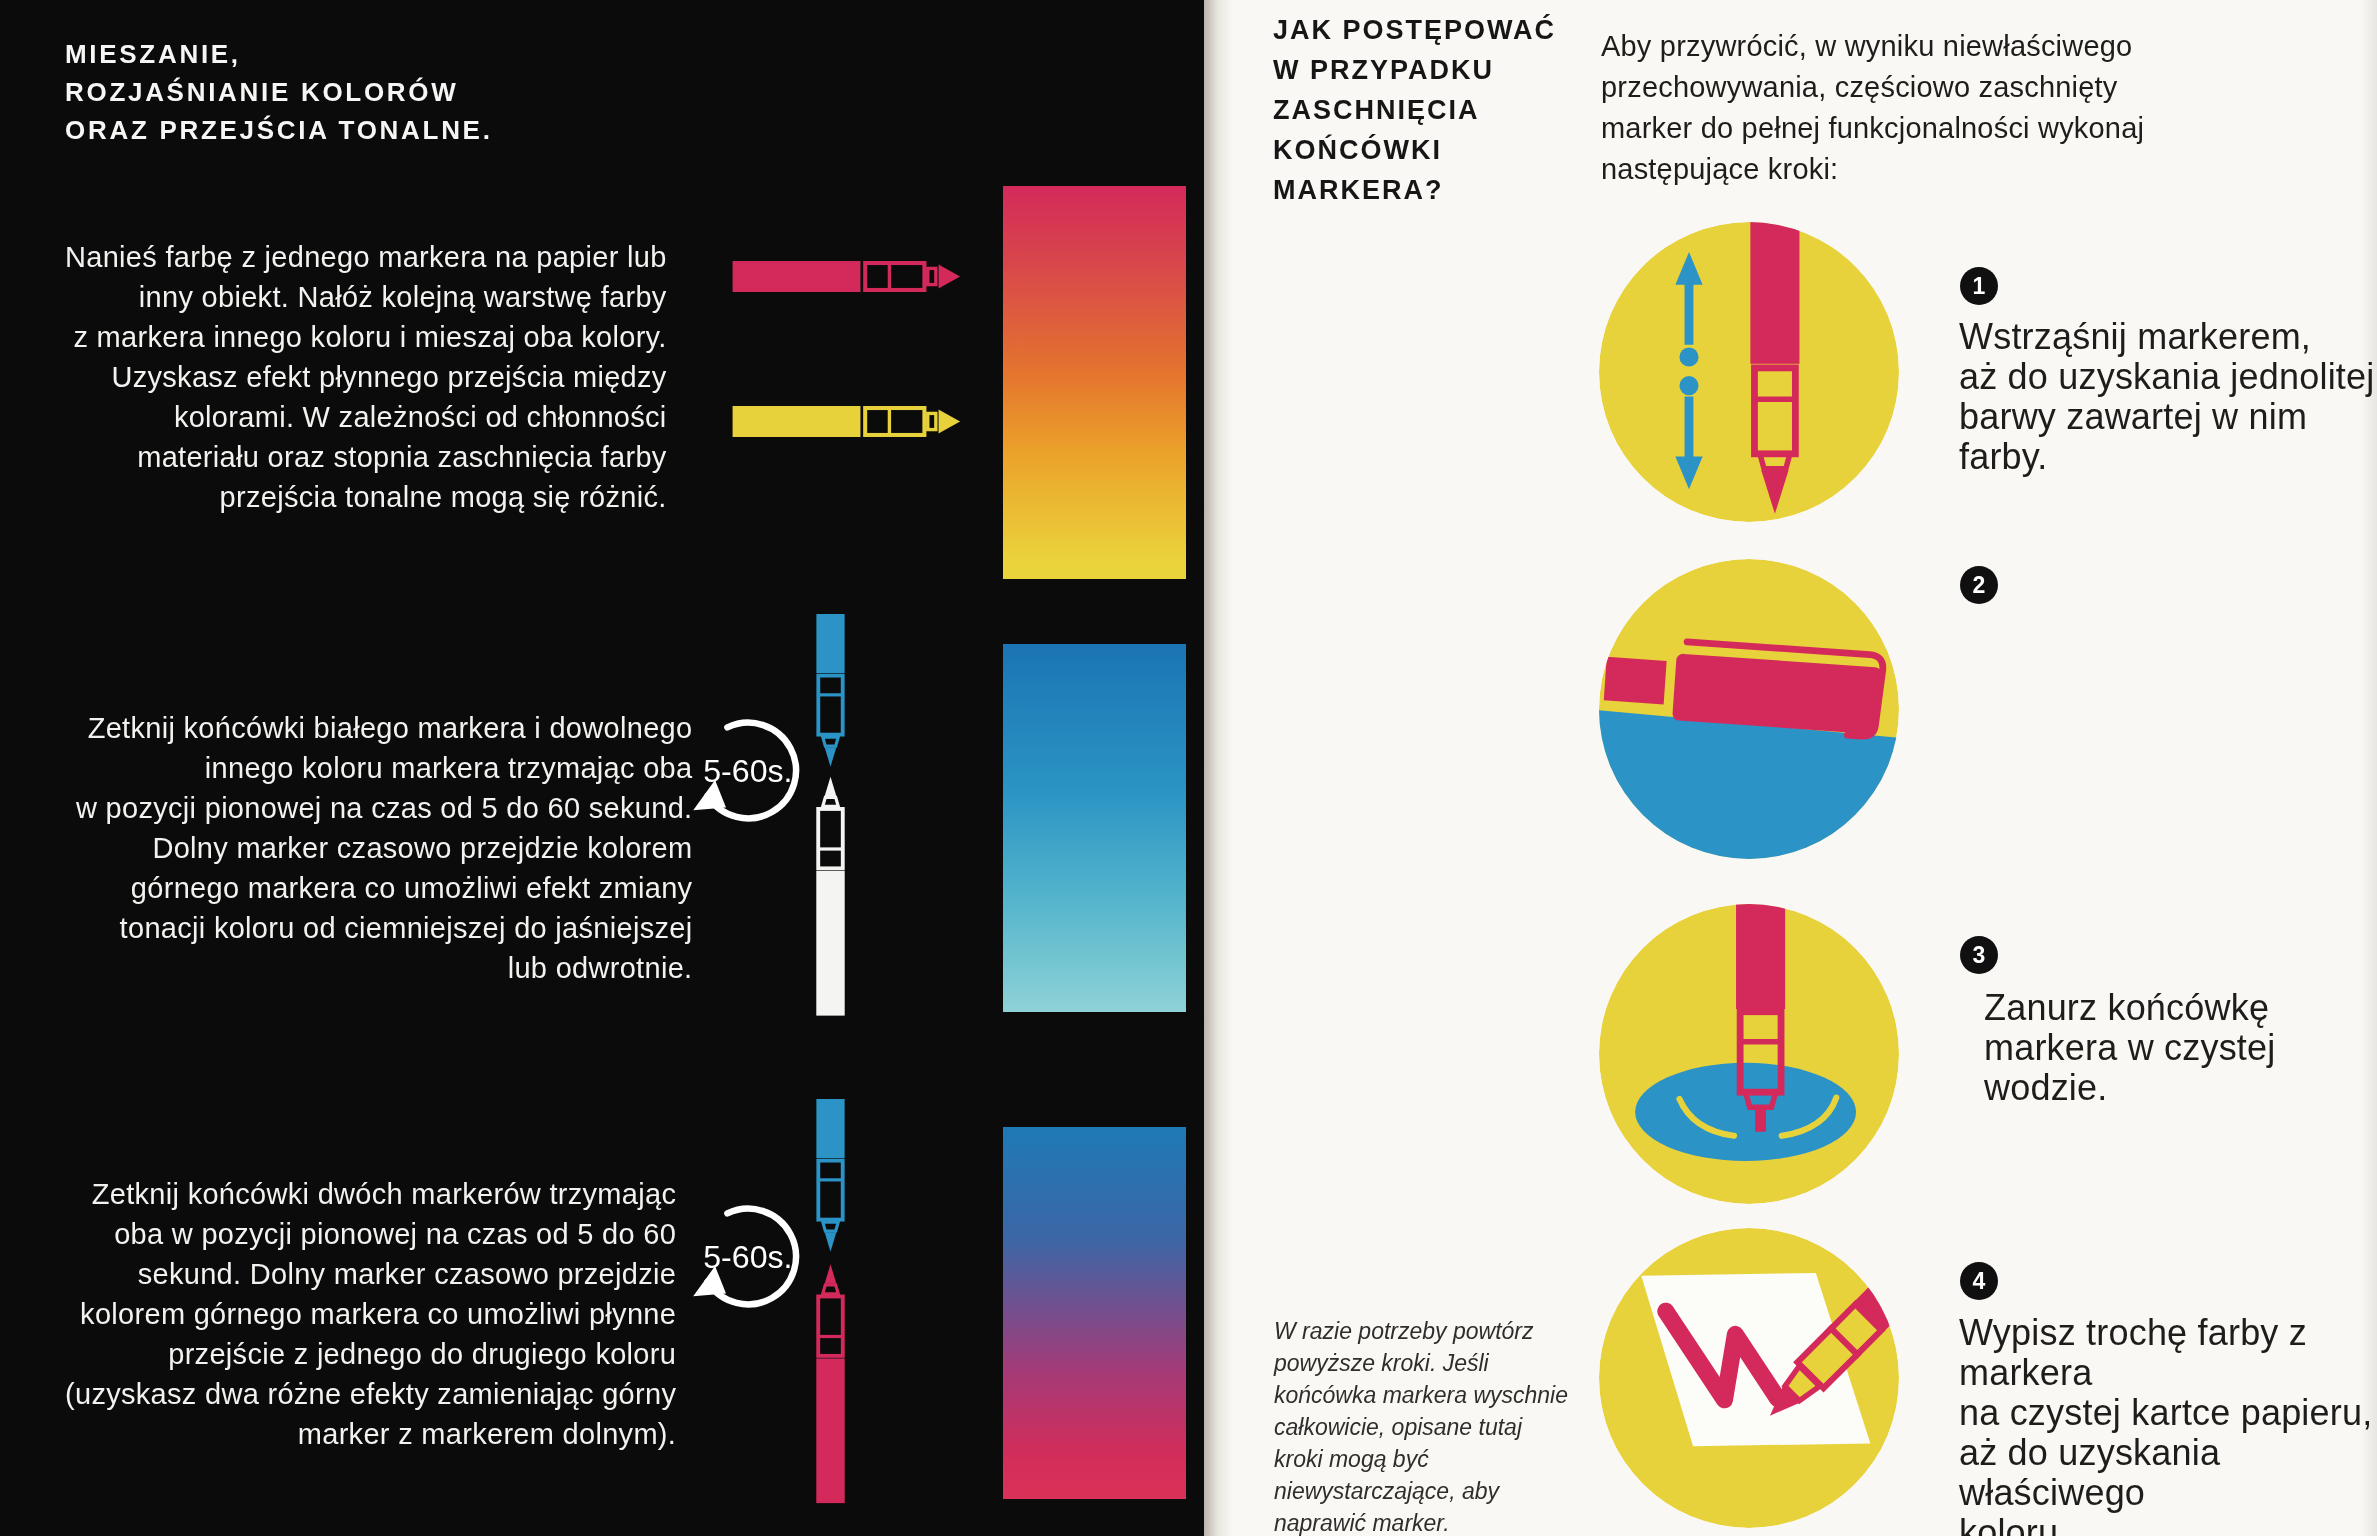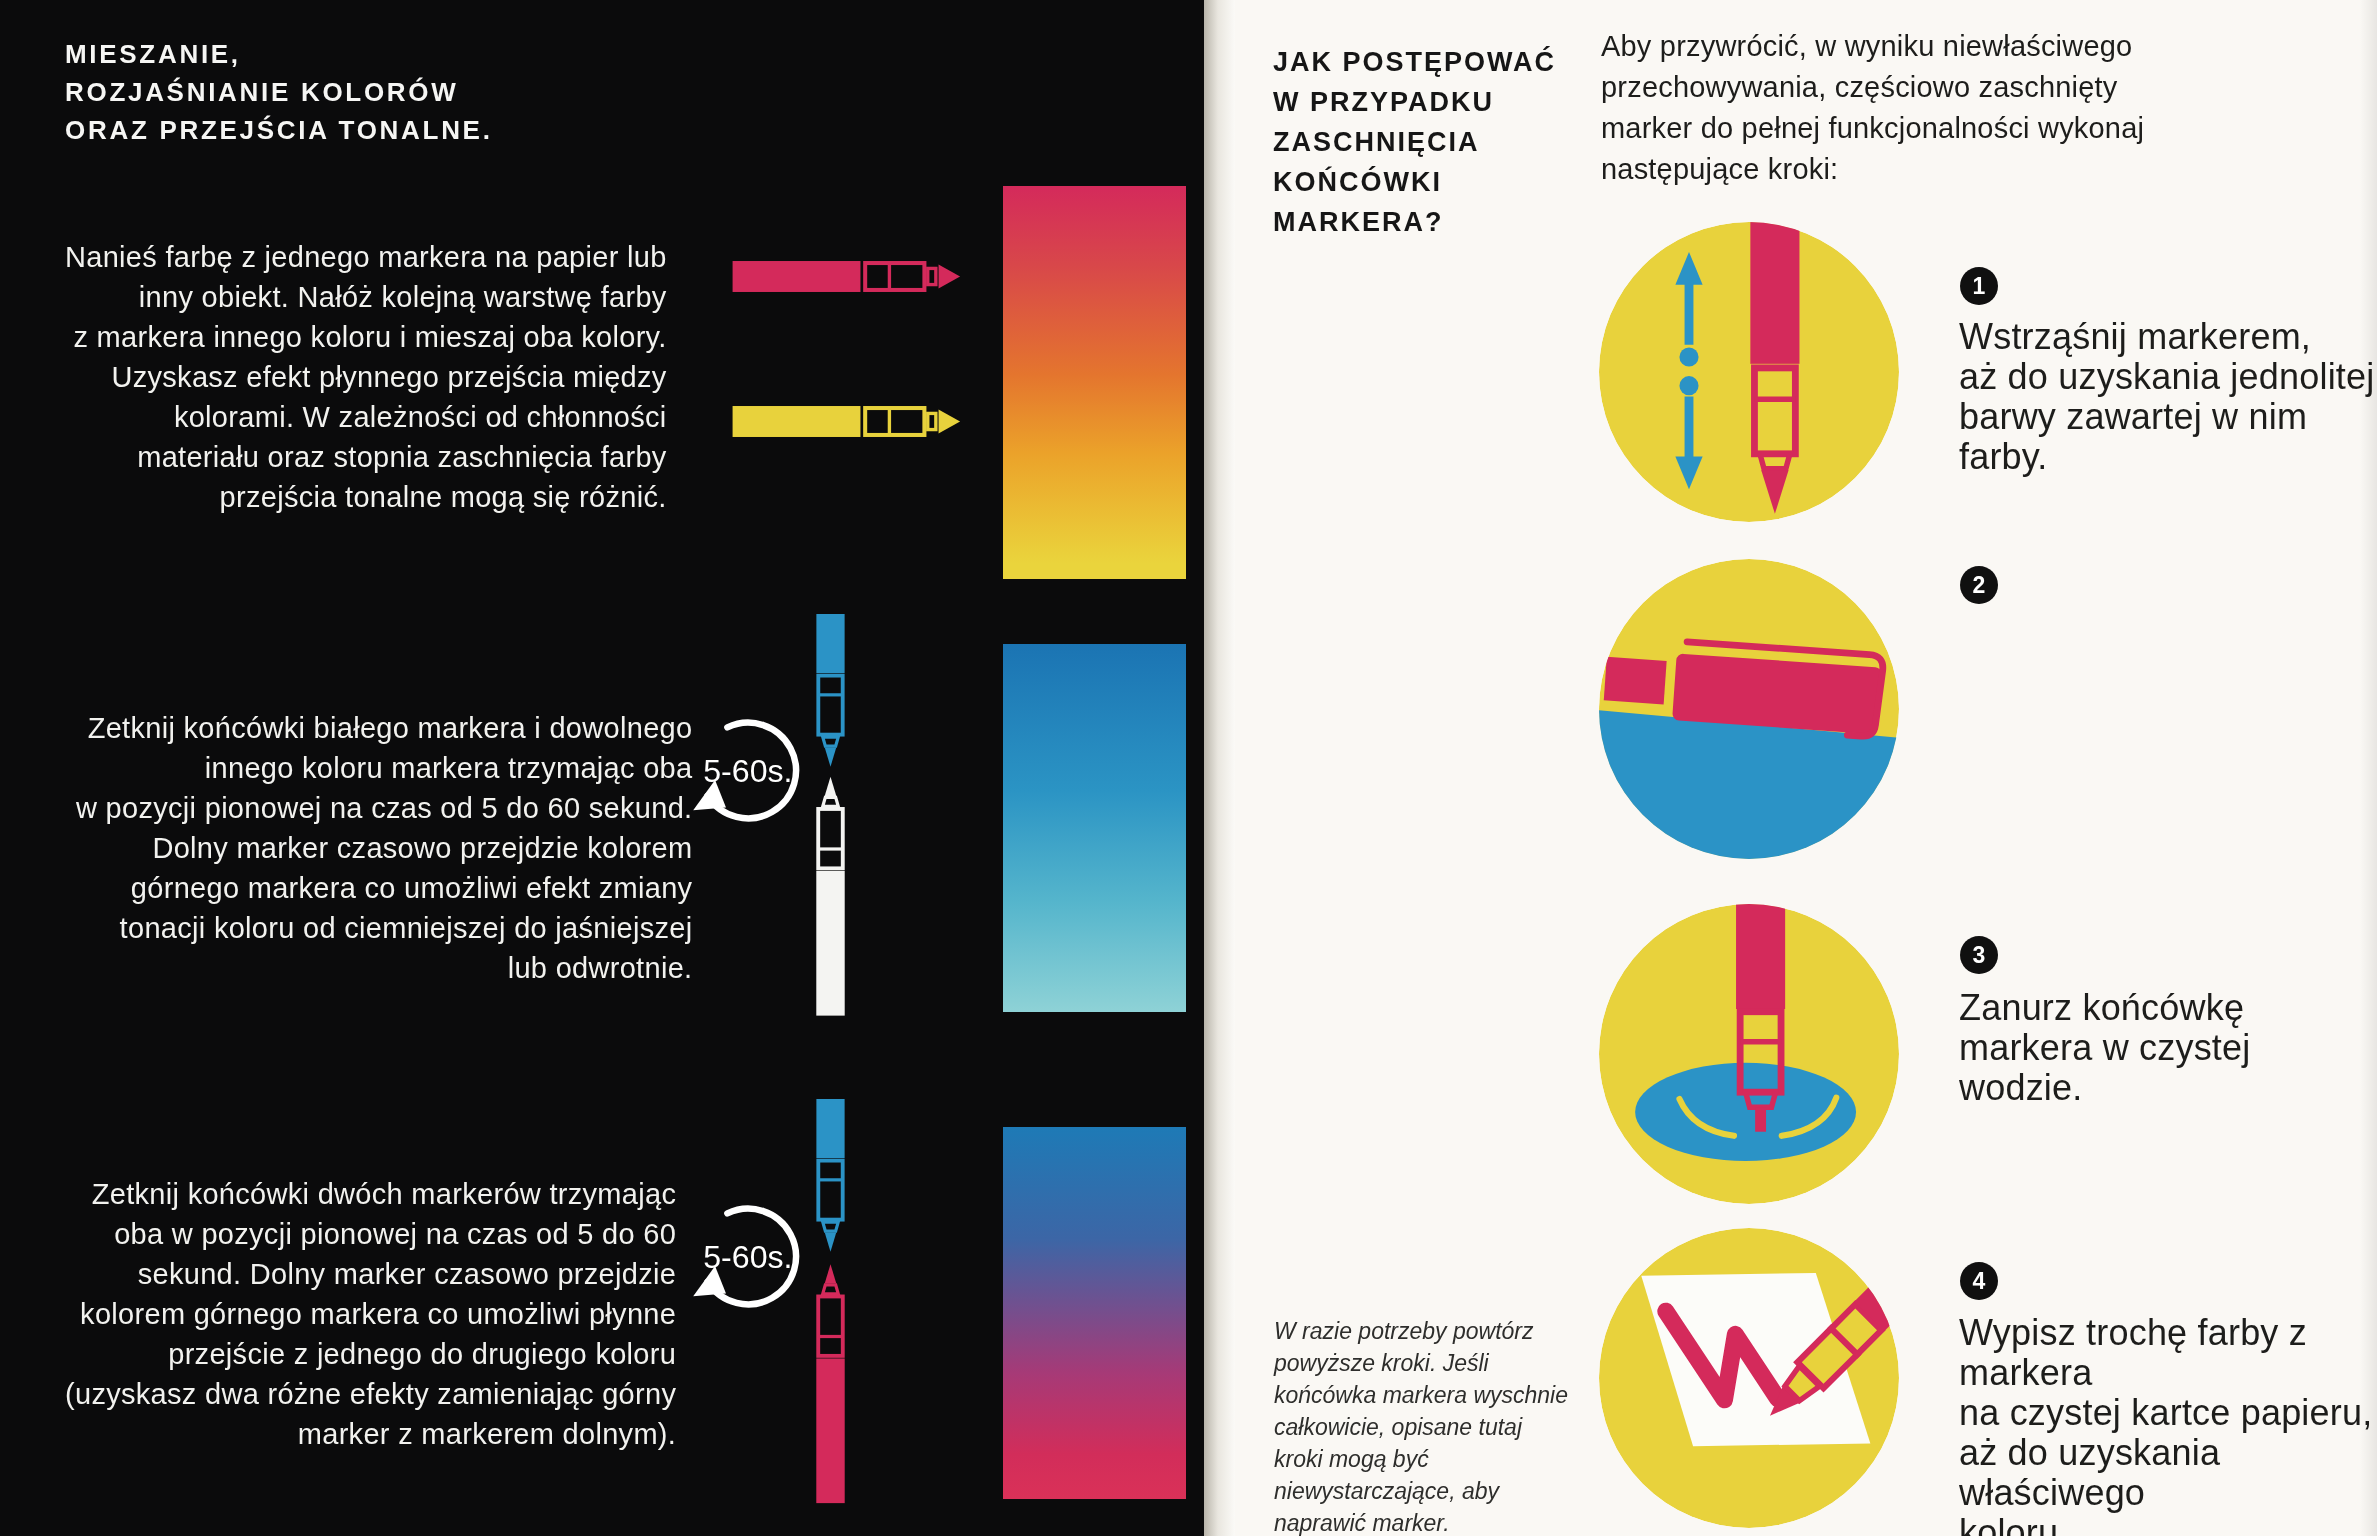--- a/index.html
+++ b/index.html
@@ -44,39 +44,39 @@
   .m-white{color:#f4f4f2;}
   .flip-v{transform:scaleY(-1);}
   
   .fold{left:1204px;top:0;width:31px;height:1537px;
     background:linear-gradient(90deg,#b9b5ab 0%,#e9e6df 45%,#fbfaf7 100%);}
   
   .right-page{left:1235px;top:0;width:1142px;height:1537px;background:#faf8f4;}
   .page-edge-right{left:2360px;top:0;width:17.7px;height:1537px;
     background:linear-gradient(90deg,rgba(0,0,0,0) 0%,rgba(0,0,0,.08) 100%);}
   .rp-heading{
-    left:1273px;top:42px;color:#161616;font-weight:bold;font-size:27px;
+    left:1273px;top:10px;color:#161616;font-weight:bold;font-size:27px;
     letter-spacing:2px;line-height:40px;white-space:pre-line;
   }
   .rp-intro{
     left:1601px;top:26px;color:#1d1d1b;font-size:29px;line-height:41px;
     letter-spacing:0.2px;white-space:pre-line;
   }
   .step-circle{width:300px;height:300px;left:1599px;}
   .sc1{top:222px;} .sc2{top:559px;} .sc3{top:904px;} .sc4{top:1228px;}
   .badge{
     left:1960px;width:38px;height:38px;border-radius:50%;background:#101010;
     color:#fff;font-weight:bold;font-size:23px;line-height:38px;text-align:center;
   }
   .b1{top:267px;} .b2{top:566px;} .b3{top:936px;} .b4{top:1262px;}
   .step-text{
     left:1959px;color:#1d1d1b;font-size:36px;line-height:40px;
     letter-spacing:0.2px;white-space:pre-line;
   }
-  .st1{top:317px;} .st2{top:617px;} .st3{top:988px;} .st4{top:1313px;}
+  .st1{top:317px;} .st2{top:617px;} .st3{top:988px;margin-left:25px;} .st4{top:1313px;}
   .rp-note{
     left:1274px;top:1315px;width:327px;color:#2e2e2c;font-style:italic;
     font-size:23px;line-height:32px;white-space:pre-line;
   }
 </style>
 </head>
 <body>
 
 <div id="canvas">
 

